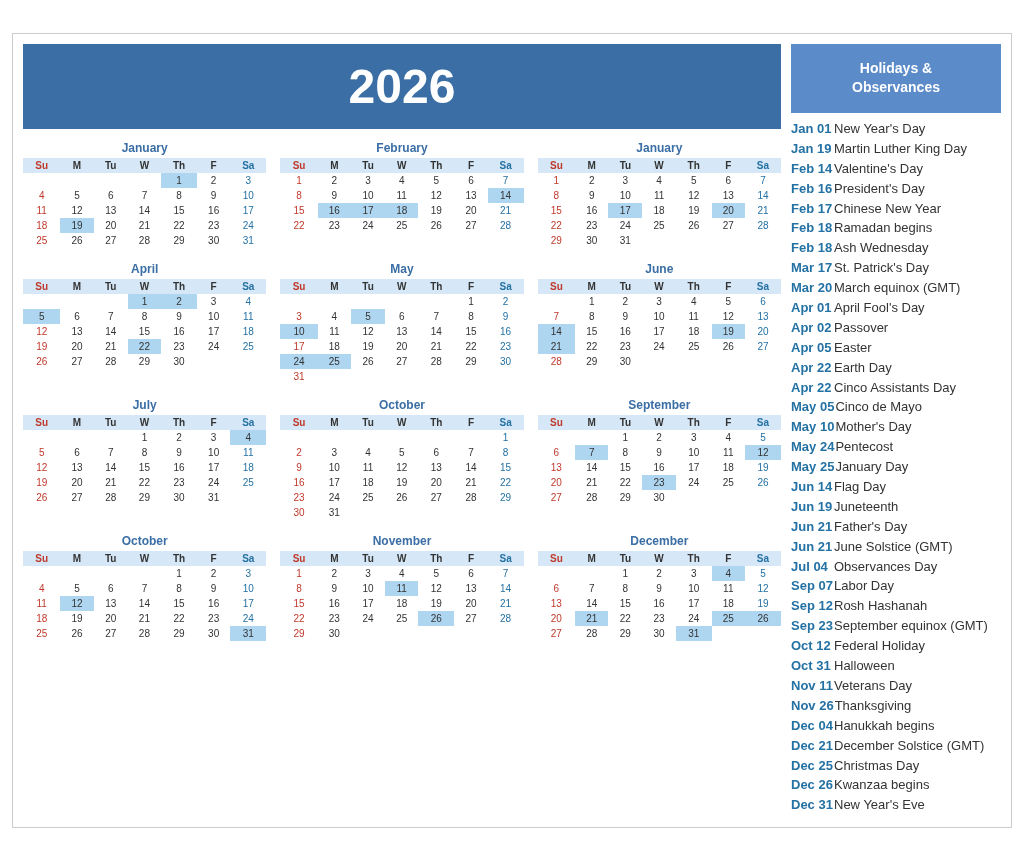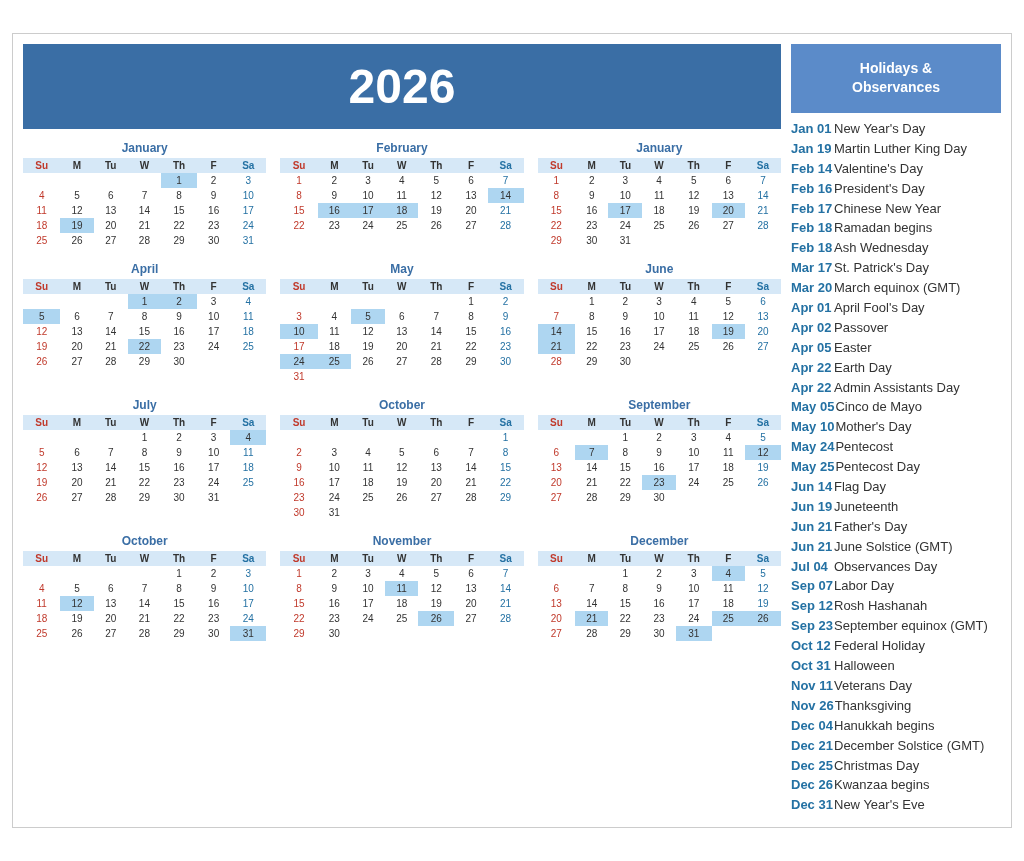--- a/index.html
+++ b/index.html
@@ -943,37 +943,37 @@
           <div class="holiday-item">
             <span class="holiday-date">Apr 05</span>
             <span class="holiday-name">Easter</span>
           </div>
           <div class="holiday-item">
             <span class="holiday-date">Apr 22</span>
             <span class="holiday-name">Earth Day</span>
           </div>
           <div class="holiday-item">
             <span class="holiday-date">Apr 22</span>
-            <span class="holiday-name">Admin Assistants Day</span>
+            <span class="holiday-name">Cinco Assistants Day</span>
           </div>
           <div class="holiday-item">
             <span class="holiday-date">May 05</span>
             <span class="holiday-name">Cinco de Mayo</span>
           </div>
           <div class="holiday-item">
             <span class="holiday-date">May 10</span>
             <span class="holiday-name">Mother's Day</span>
           </div>
           <div class="holiday-item">
             <span class="holiday-date">May 24</span>
             <span class="holiday-name">Pentecost</span>
           </div>
           <div class="holiday-item">
             <span class="holiday-date">May 25</span>
-            <span class="holiday-name">Pentecost Day</span>
+            <span class="holiday-name">January Day</span>
           </div>
           <div class="holiday-item">
             <span class="holiday-date">Jun 14</span>
             <span class="holiday-name">Flag Day</span>
           </div>
           <div class="holiday-item">
             <span class="holiday-date">Jun 19</span>
             <span class="holiday-name">Juneteenth</span>
           </div>
           <div class="holiday-item">

